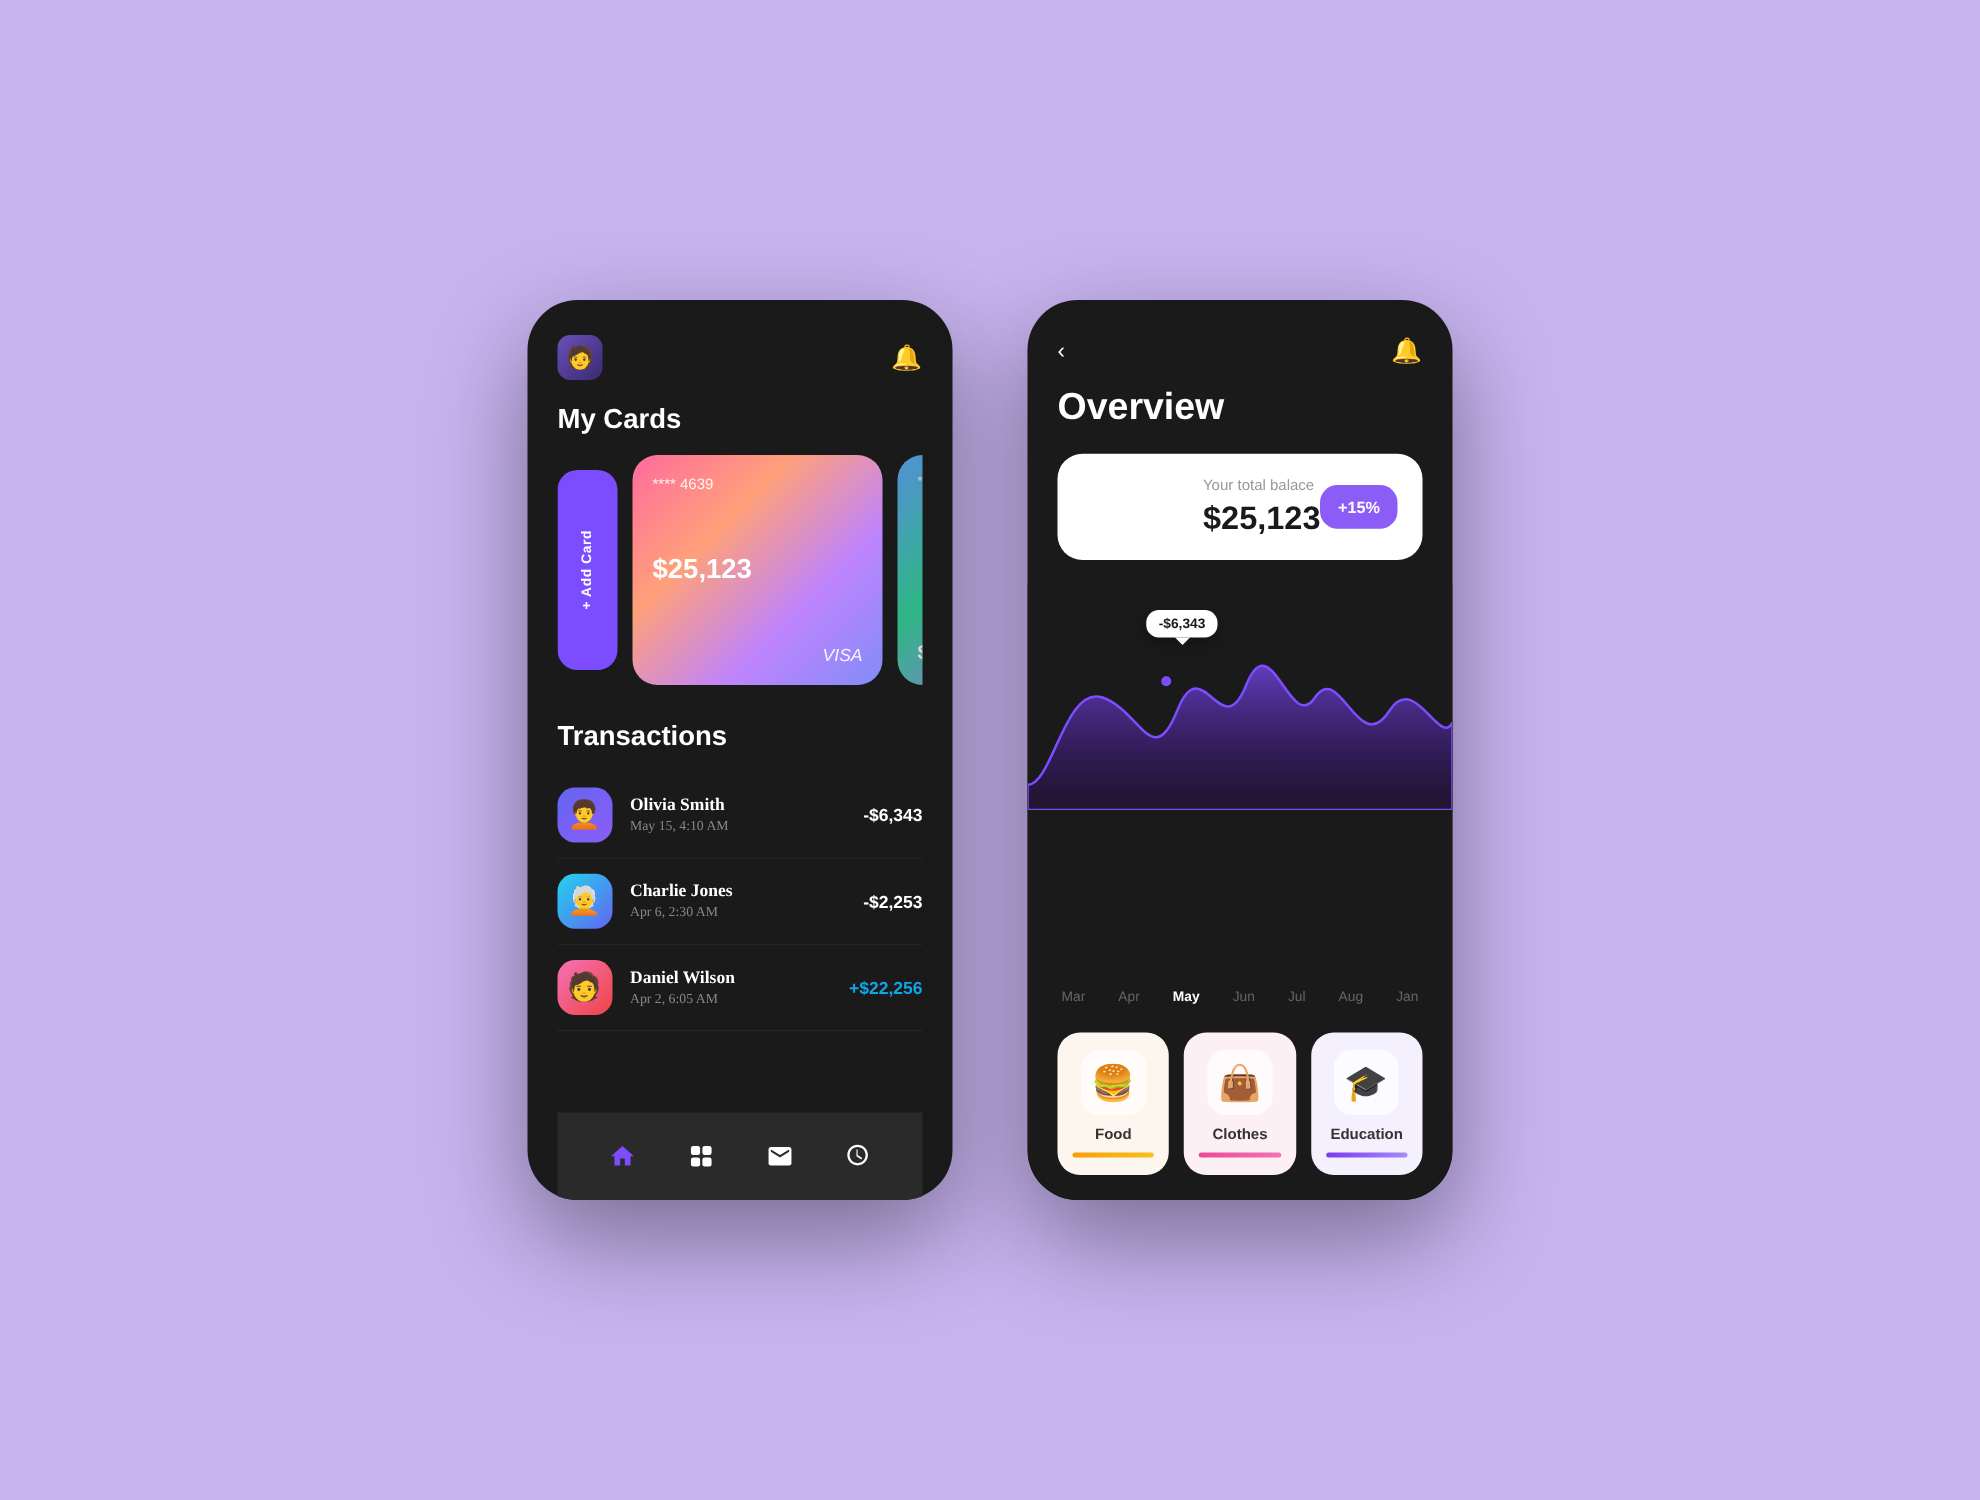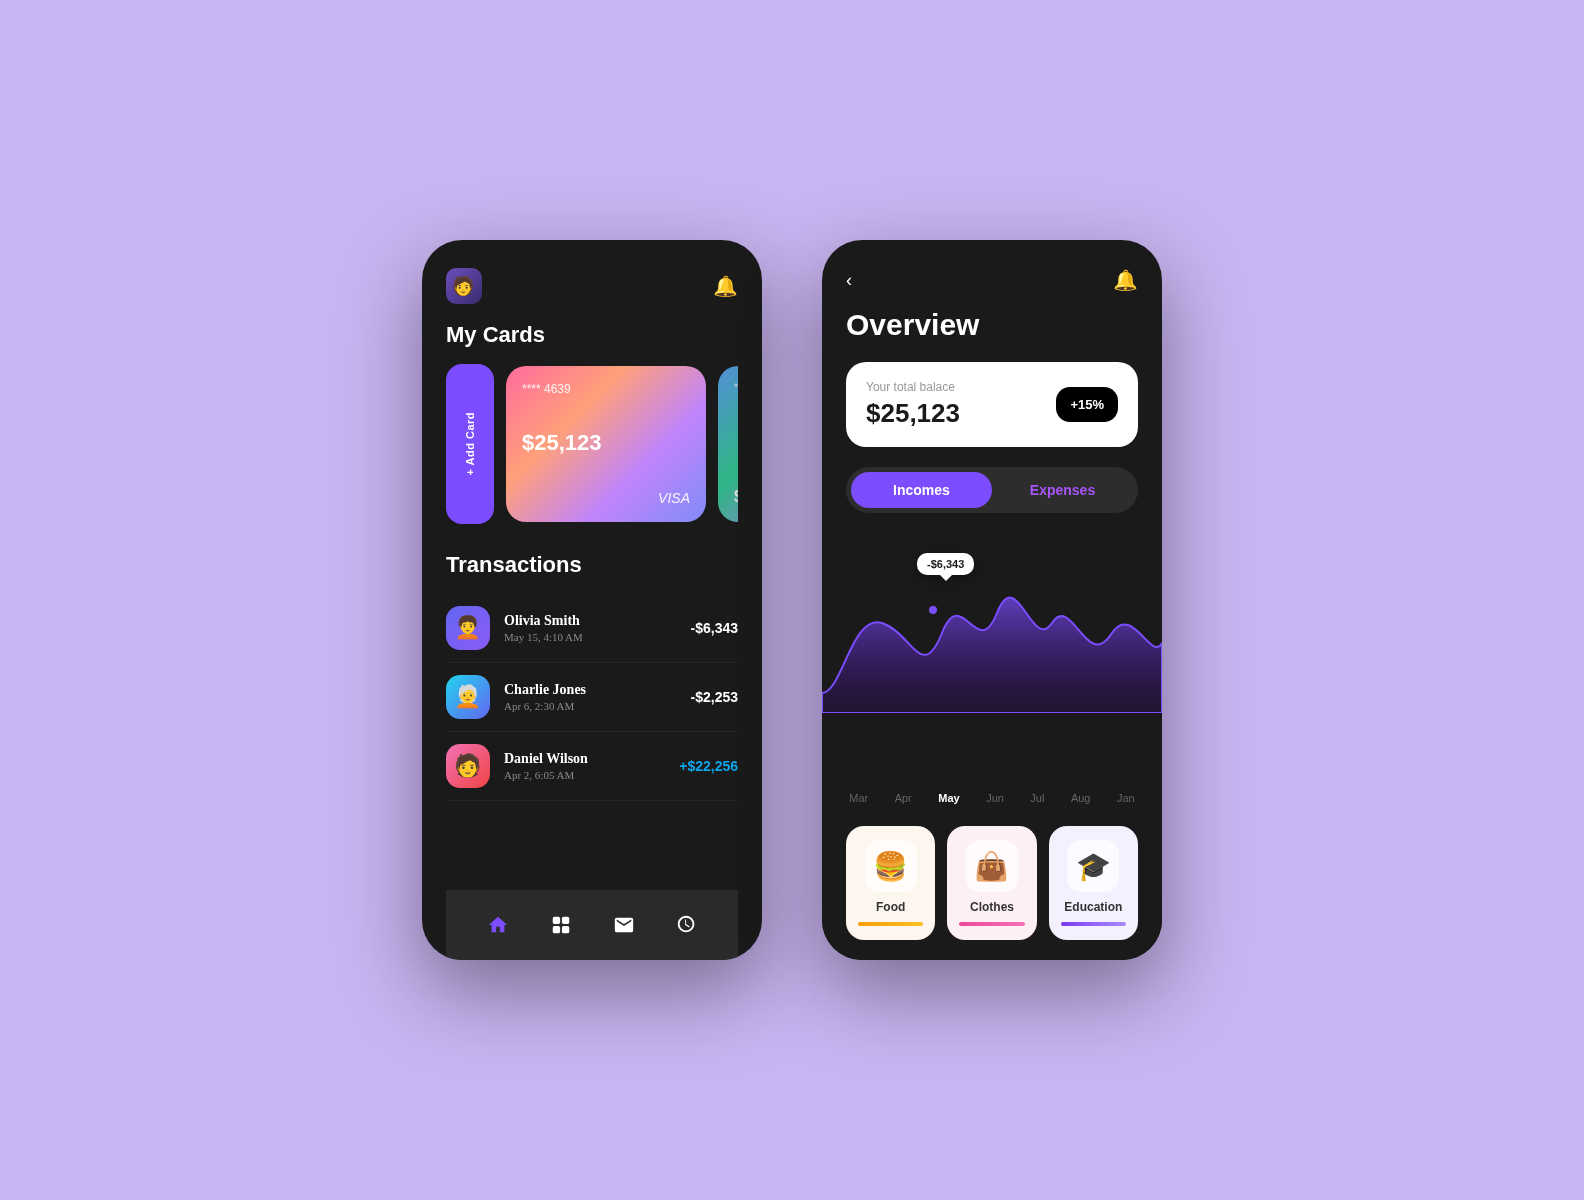--- a/index.html
+++ b/index.html
@@ -89,21 +89,21 @@
       color: #fff;
       font-size: 11px;
       font-weight: 600;
       writing-mode: vertical-rl;
       transform: rotate(180deg);
       letter-spacing: 0.5px;
     }
 
     .credit-card {
       border-radius: 20px;
-      height: 156px;
+      height: 184px;
       flex-shrink: 0;
       padding: 16px;
       display: flex;
       flex-direction: column;
       justify-content: space-between;
       position: relative;
       overflow: hidden;
     }
 
     .card-main {
@@ -249,37 +249,37 @@
       margin-bottom: 20px;
     }
 
     .balance-card {
       background: #fff;
       border-radius: 20px;
       padding: 18px 20px;
       margin: 0 24px 20px;
       display: flex;
       align-items: center;
-      justify-content: space-between;
+      justify-content: flex-end;
     }
 
     .balance-label {
       font-size: 12px;
       color: #999;
       margin-bottom: 4px;
     }
 
     .balance-amount {
       font-size: 26px;
       font-weight: 700;
       color: #1a1a1a;
     }
 
     .badge-15 {
-      background: #000000;
+      background: #8b5cf6;
       color: #fff;
       border-radius: 14px;
       padding: 10px 14px;
       font-size: 13px;
       font-weight: 700;
     }
 
     
     .toggle-row {
       background: #2d2d2d;
@@ -511,24 +511,20 @@
   <div class="overview-title">Overview</div>
 
   <div class="balance-card">
     <div>
       <div class="balance-label">Your total balace</div>
       <div class="balance-amount">$25,123</div>
     </div>
     <div class="badge-15">+15%</div>
   </div>
 
-  <div class="toggle-row">
-    <div class="toggle-btn toggle-active">Incomes</div>
-    <div class="toggle-btn toggle-inactive">Expenses</div>
-  </div>
 
   <div class="chart-area">
     <svg class="chart-svg" viewBox="0 0 340 180" preserveAspectRatio="none">
       <defs>
         <linearGradient id="chartGrad" x1="0" y1="0" x2="0" y2="1">
           <stop offset="0%" stop-color="#7c4dff" stop-opacity="0.7"></stop>
           <stop offset="100%" stop-color="#3d0080" stop-opacity="0.2"></stop>
         </linearGradient>
       </defs>
 

